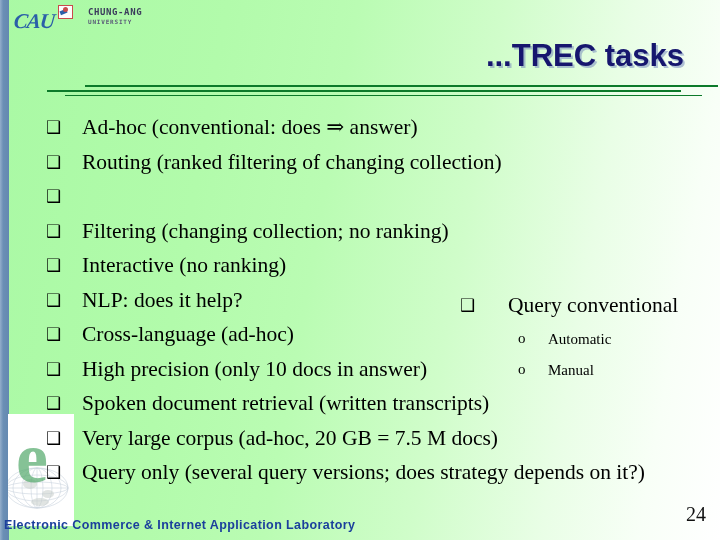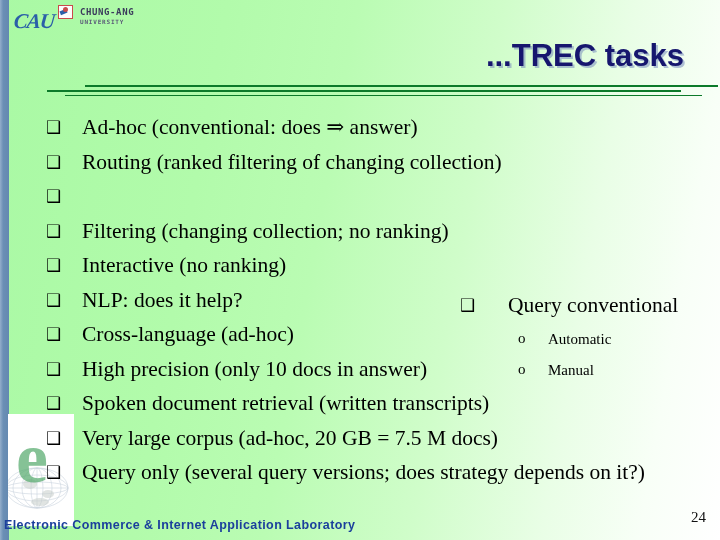--- a/index.html
+++ b/index.html
@@ -90,21 +90,21 @@
     position: absolute;
     left: 4px;
     top: 1px;
     width: 5px;
     height: 5px;
     background: #c94b4b;
     border-radius: 50%;
   }
   .uni-name {
     position: absolute;
-    left: 66px;
+    left: 74px;
     top: 5px;
     line-height: 1.25;
   }
   .uni-name .l1 {
     display: block;
     font-family: "DejaVu Sans Mono", monospace;
     font-weight: bold;
     font-size: 9px;
     letter-spacing: 0.6px;
     color: #3b3b5c;
@@ -268,21 +268,21 @@
     font-size: 12.5px;
     letter-spacing: 0.4px;
     color: #1b3f9c;
     white-space: nowrap;
   }
   .page-num {
     position: absolute;
     right: 14px;
     bottom: 14px;
     font-family: "Liberation Serif", "DejaVu Serif", serif;
-    font-size: 15px;
+    font-size: 20px;
     color: #111111;
   }
 </style>
 </head>
 <body>
 
 <div id="slide">
 
   <div class="left-stripe"></div>
 

